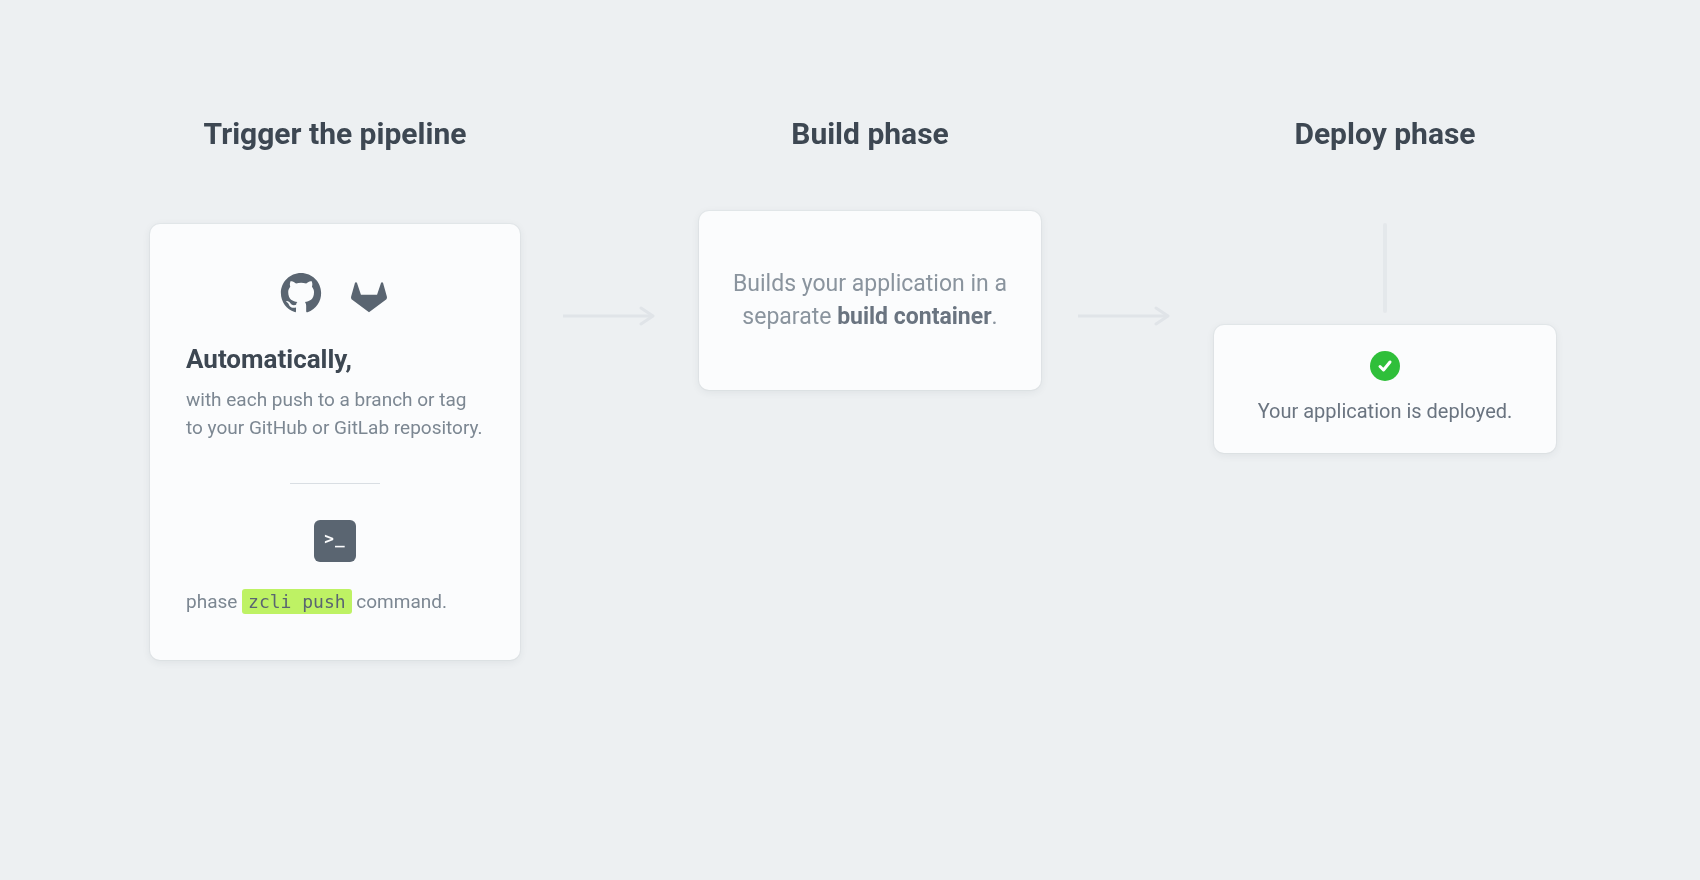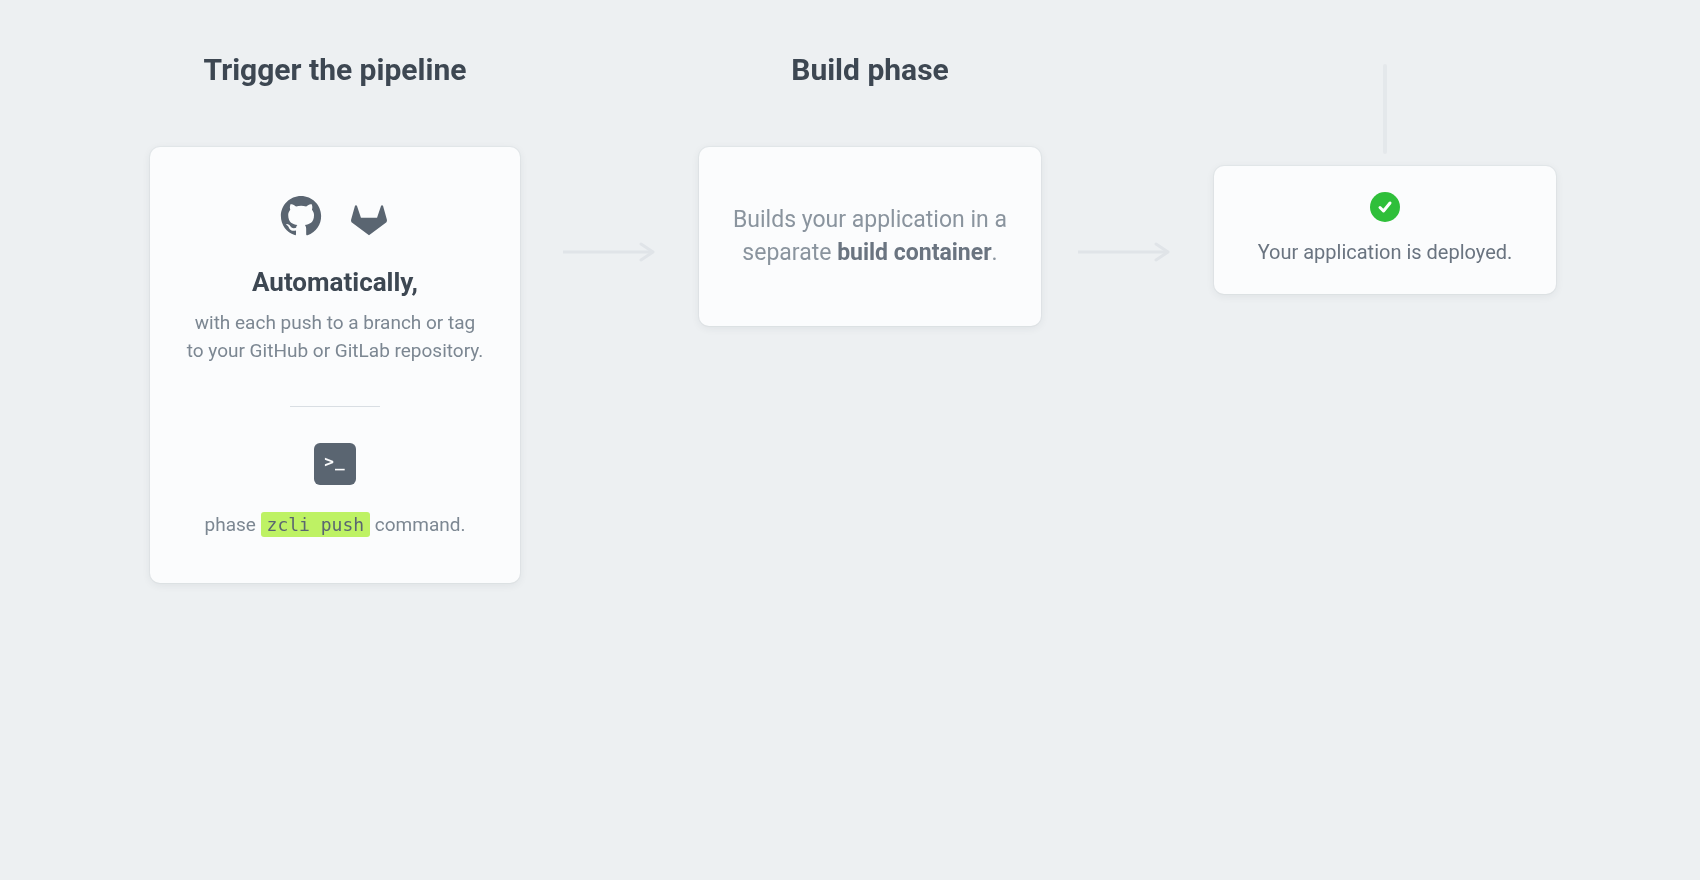--- a/index.html
+++ b/index.html
@@ -7,21 +7,21 @@
   body {
     background: #edf0f2;
     font-family: -apple-system, BlinkMacSystemFont, "Segoe UI", Roboto, "Helvetica Neue", Arial, sans-serif;
     color: #4a5560;
     overflow: hidden;
   }
   .stage {
     width: 1700px;
     height: 880px;
     position: relative;
-    padding-top: 52px;
+    padding-top: 116px;
   }
   .columns {
     display: flex;
     justify-content: center;
     align-items: flex-start;
     gap: 0;
   }
   .col {
     display: flex;
     flex-direction: column;
@@ -46,21 +46,21 @@
   }
   .card {
     background: #fbfcfd;
     border-radius: 10px;
     box-shadow: 0 2px 8px rgba(40,50,60,0.08), 0 0 0 1px rgba(40,50,60,0.03);
     width: 100%;
   }
   .trigger-card {
     width: 370px;
     padding: 48px 36px 44px;
-    text-align: center;
+    margin-top: 13px;
   }
   .icon-row {
     display: flex;
     justify-content: center;
     align-items: center;
     gap: 26px;
     margin-bottom: 26px;
   }
   .icon-row svg { width: 42px; height: 42px; fill: #5a6571; }
   .auto-title, .manual-title {
@@ -206,20 +206,21 @@
     <div class="arrow-gap">
       <span class="arrow">
         <svg viewBox="0 0 100 20">
             <line x1="0" y1="10" x2="88" y2="10"></line>
             <polyline points="78,2 90,10 78,18"></polyline>
           </svg>
       </span>
     </div>
 
     <div class="col col-deploy">
+      <div class="col-title">Deploy phase</div>
 
       <div class="vline"></div>
 
       <div class="card deployed-card">
         <div class="check-badge">
           <svg viewBox="0 0 16 16">
               <polyline points="3,8.5 6.5,12 13,4"></polyline>
             </svg>
         </div>
         <div class="deployed-text">Your application is deployed.</div>

